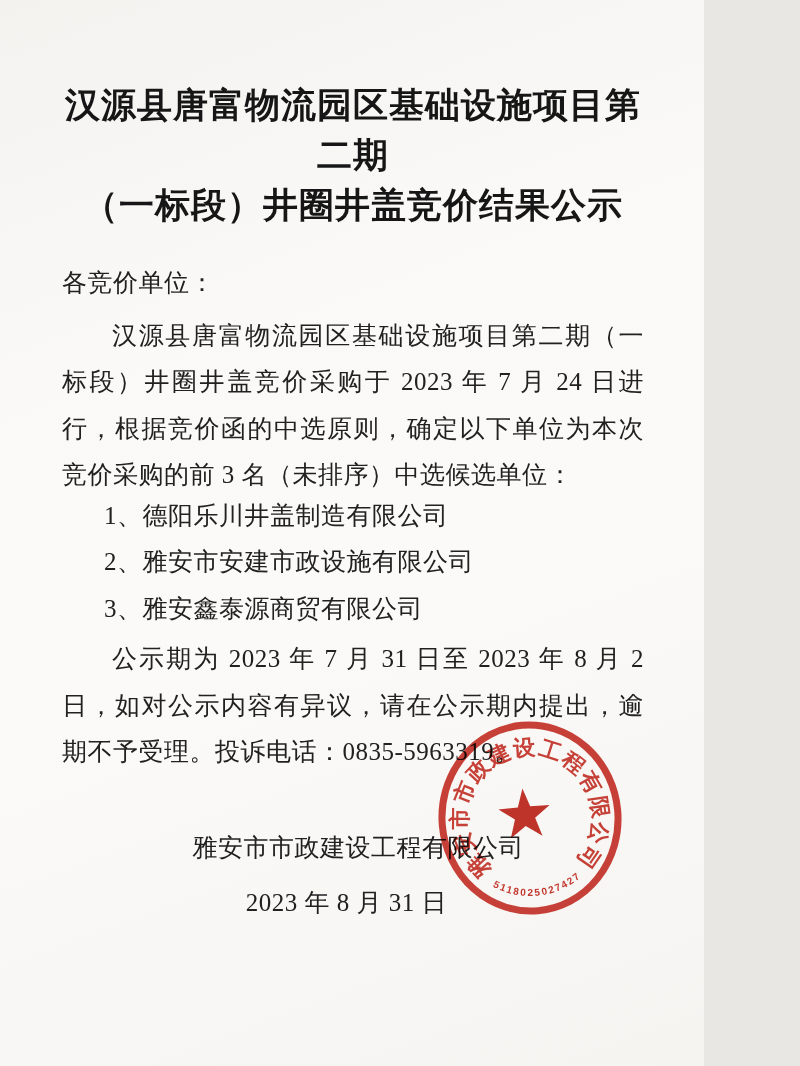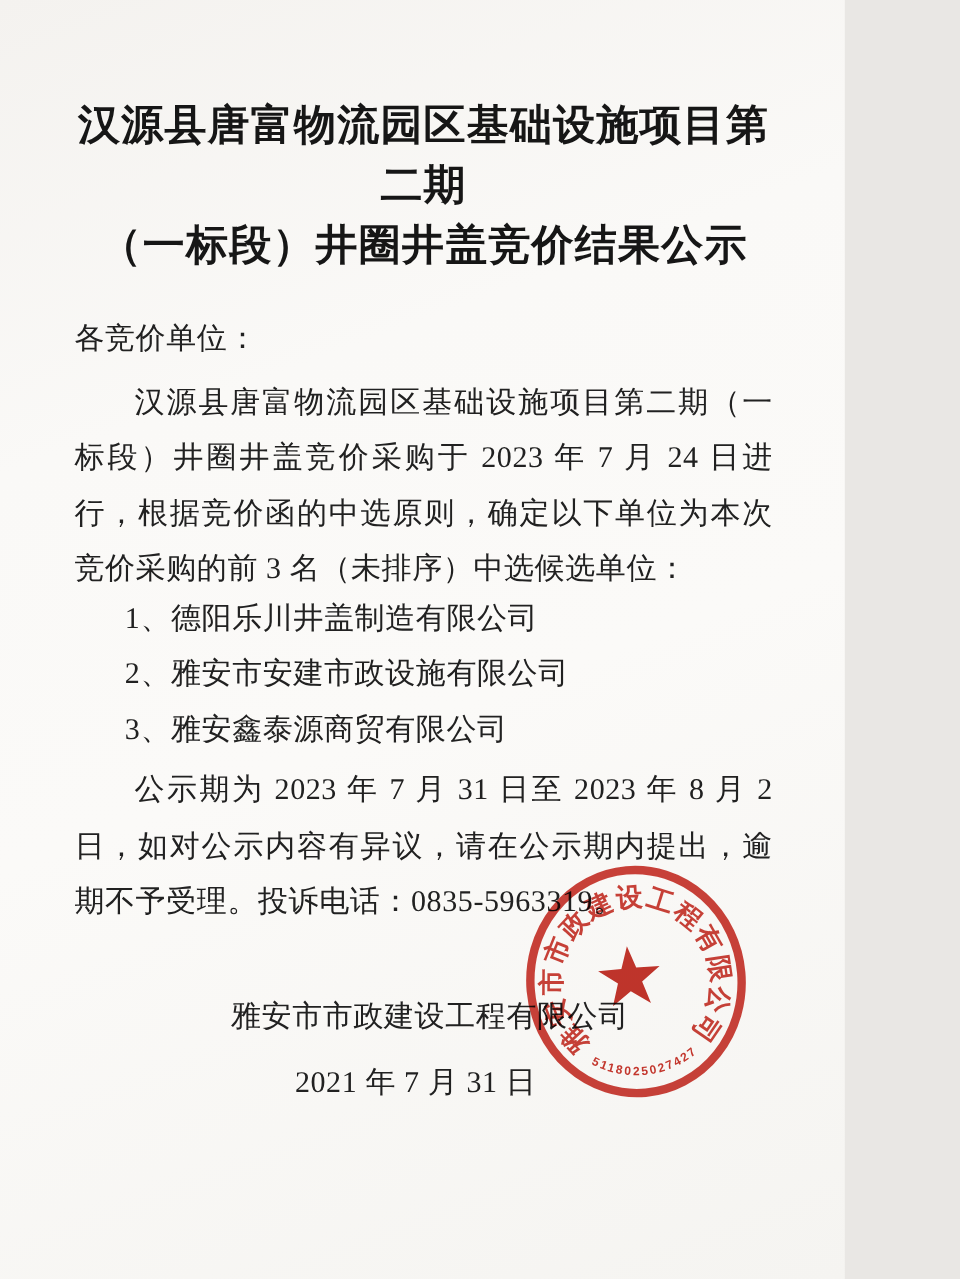--- a/index.html
+++ b/index.html
@@ -86,21 +86,21 @@
 
   <div class="candidate-list">
     <div class="body-text candidate">1、德阳乐川井盖制造有限公司</div>
     <div class="body-text candidate">2、雅安市安建市政设施有限公司</div>
     <div class="body-text candidate">3、雅安鑫泰源商贸有限公司</div>
   </div>
 
   <div class="body-text para para-2">公示期为 2023 年 7 月 31 日至 2023 年 8 月 2 日，如对公示内容有异议，请在公示期内提出，逾期不予受理。投诉电话：0835-5963319。</div>
 
   <div class="body-text sign-name">雅安市市政建设工程有限公司</div>
-  <div class="body-text sign-date">2021 年 7 月 31 日</div>
+  <div class="body-text sign-date">2023 年 8 月 31 日</div>
 
   <svg class="seal" width="220" height="230" viewBox="0 0 220 230" aria-hidden="true">
     <defs>
       <path id="arcTop" d="M 69.5 163.3 A 63 63 0 1 1 150.5 163.3" fill="none"></path>
       <path id="arcBottom" d="M 65.2 178.9 A 78 78 0 0 0 154.8 178.9" fill="none"></path>
     </defs>
     <ellipse cx="110" cy="115" rx="88" ry="93" fill="none" stroke-width="7" opacity="0.95" stroke="#c5271d"></ellipse>
     <text font-size="22" letter-spacing="1.5" opacity="0.95" fill="#c5271d">
       <textPath href="#arcTop" startOffset="2">雅安市市政建设工程有限公司</textPath>
     </text>

